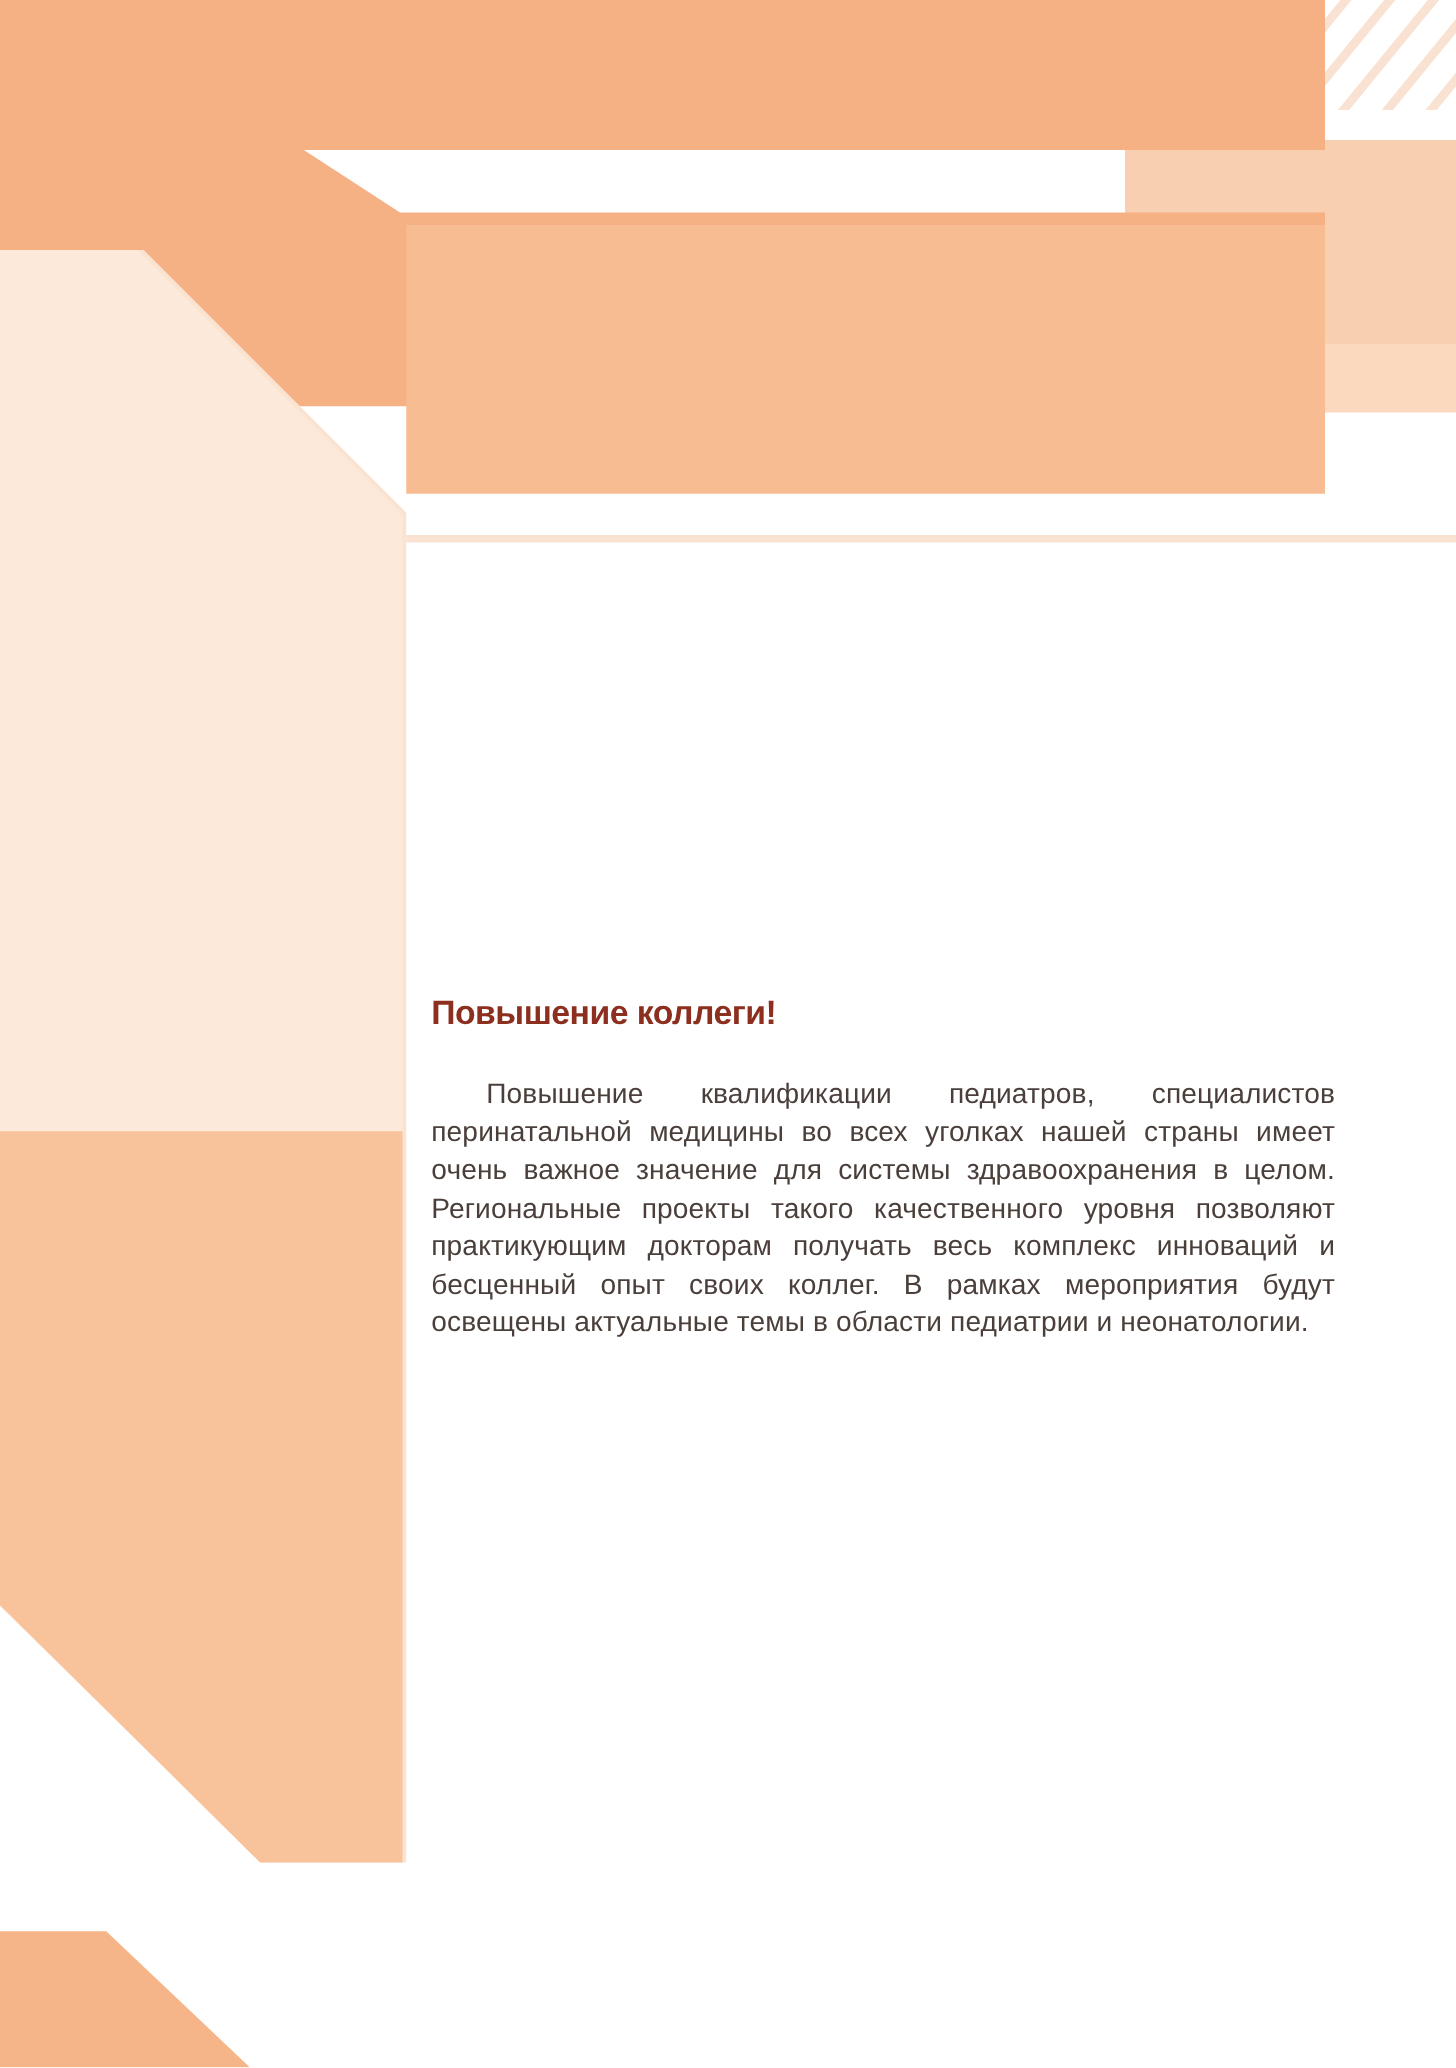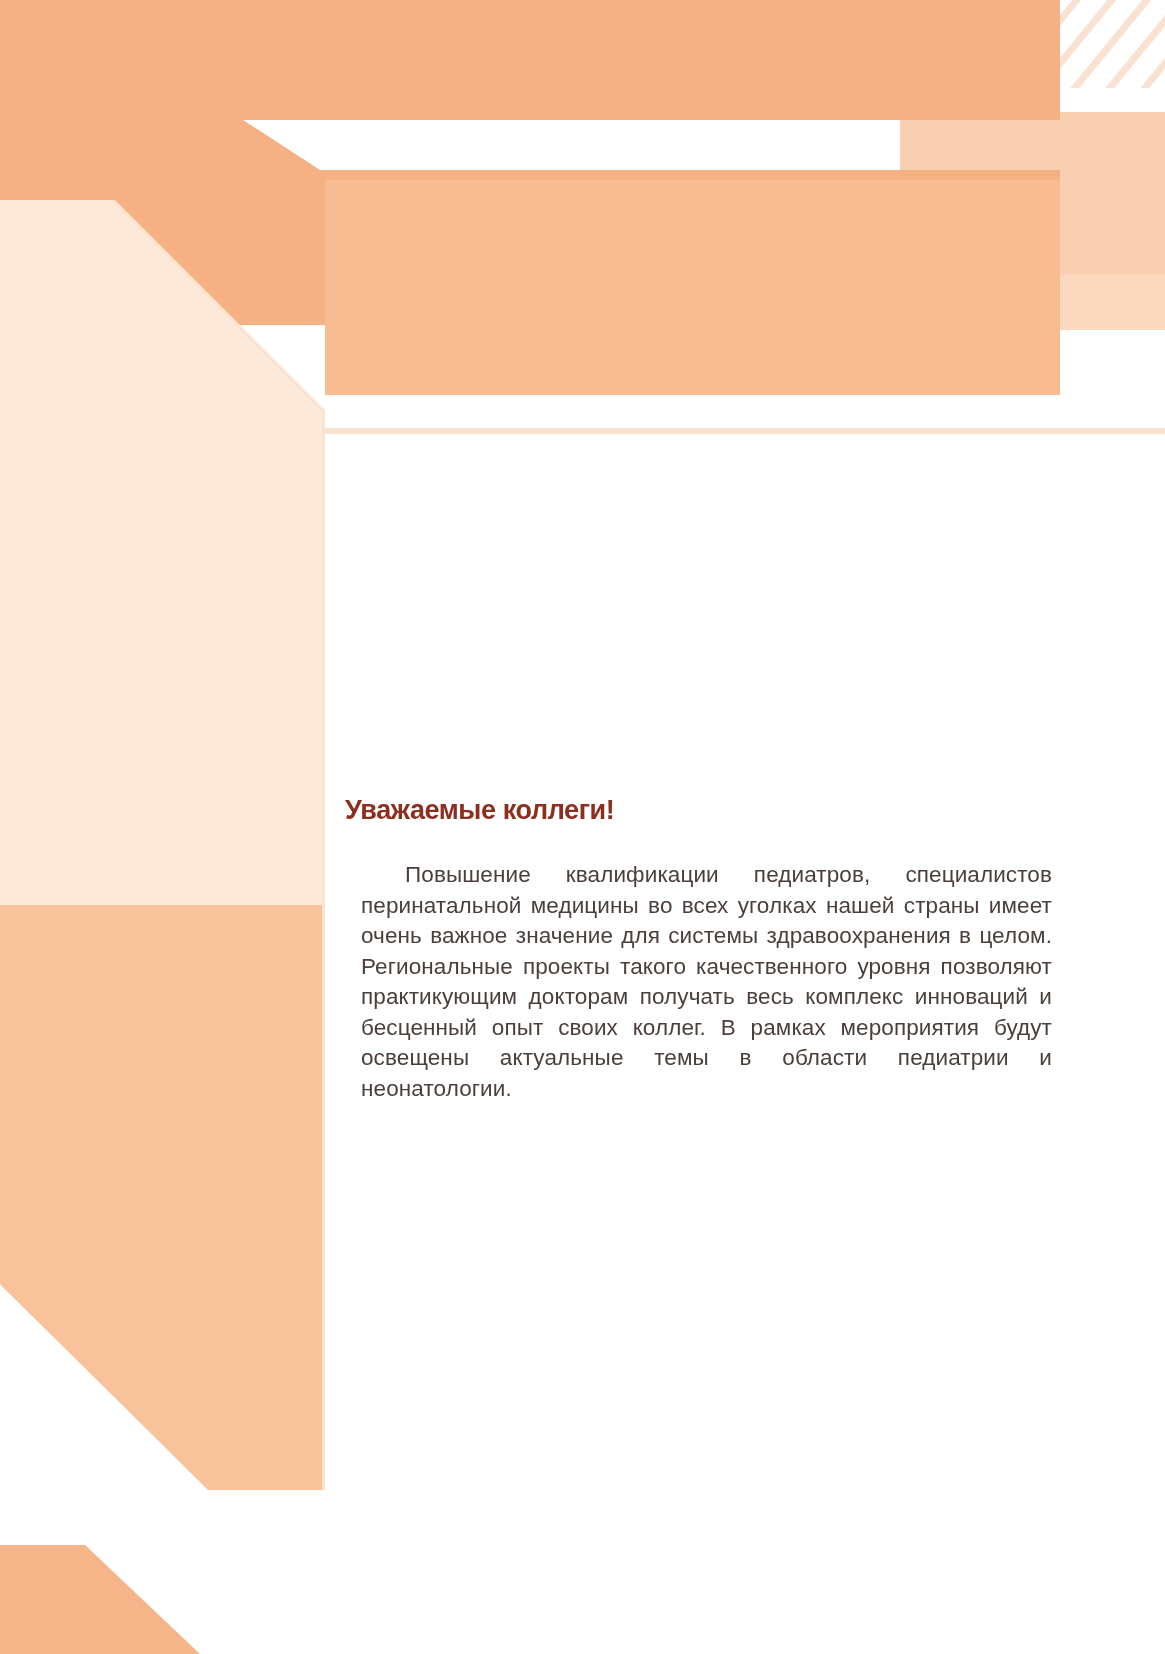--- a/index.html
+++ b/index.html
@@ -39,21 +39,21 @@
   }
   .greeting {
     margin: 0 0 34px 0;
     font-size: 27px;
     font-weight: bold;
     letter-spacing: -0.4px;
     color: #8c2f1f;
     font-family: "Liberation Sans", sans-serif;
   }
   .body-text {
-    margin: 16px;
+    margin: 0;
     font-size: 22.5px;
     line-height: 30.5px;
     color: #4a3f3a;
     text-align: justify;
     text-indent: 44px;
     letter-spacing: 0.1px;
     font-family: "Liberation Sans", sans-serif;
     font-weight: 300;
   }
 </style>
@@ -117,17 +117,17 @@
       <polygon points="0,1545 85,1545 200,1654 0,1654" fill="#f6b589"></polygon>
 
       <rect x="325" y="428" width="840" height="6" fill="#fae2d2"></rect>
       <rect x="1060" y="325" width="105" height="8" fill="#fae2d2" opacity="0"></rect>
 
       <polygon points="325,395 1060,395 1060,400 325,400" fill="#ffffff" opacity="0"></polygon>
     </svg>
   </div>
 
   <div class="content">
-    <h1 class="greeting">Уважаемые коллеги!</h1>
+    <h1 class="greeting">Повышение коллеги!</h1>
     <p class="body-text">Повышение квалификации педиатров, специалистов перинатальной медицины во всех уголках нашей страны имеет очень важное значение для системы здравоохранения в целом. Региональные проекты такого качественного уровня позволяют практикующим докторам получать весь комплекс инноваций и бесценный опыт своих коллег. В рамках мероприятия будут освещены актуальные темы в области педиатрии и неонатологии.</p>
   </div>
 
 </div>
 
 </body></html>

